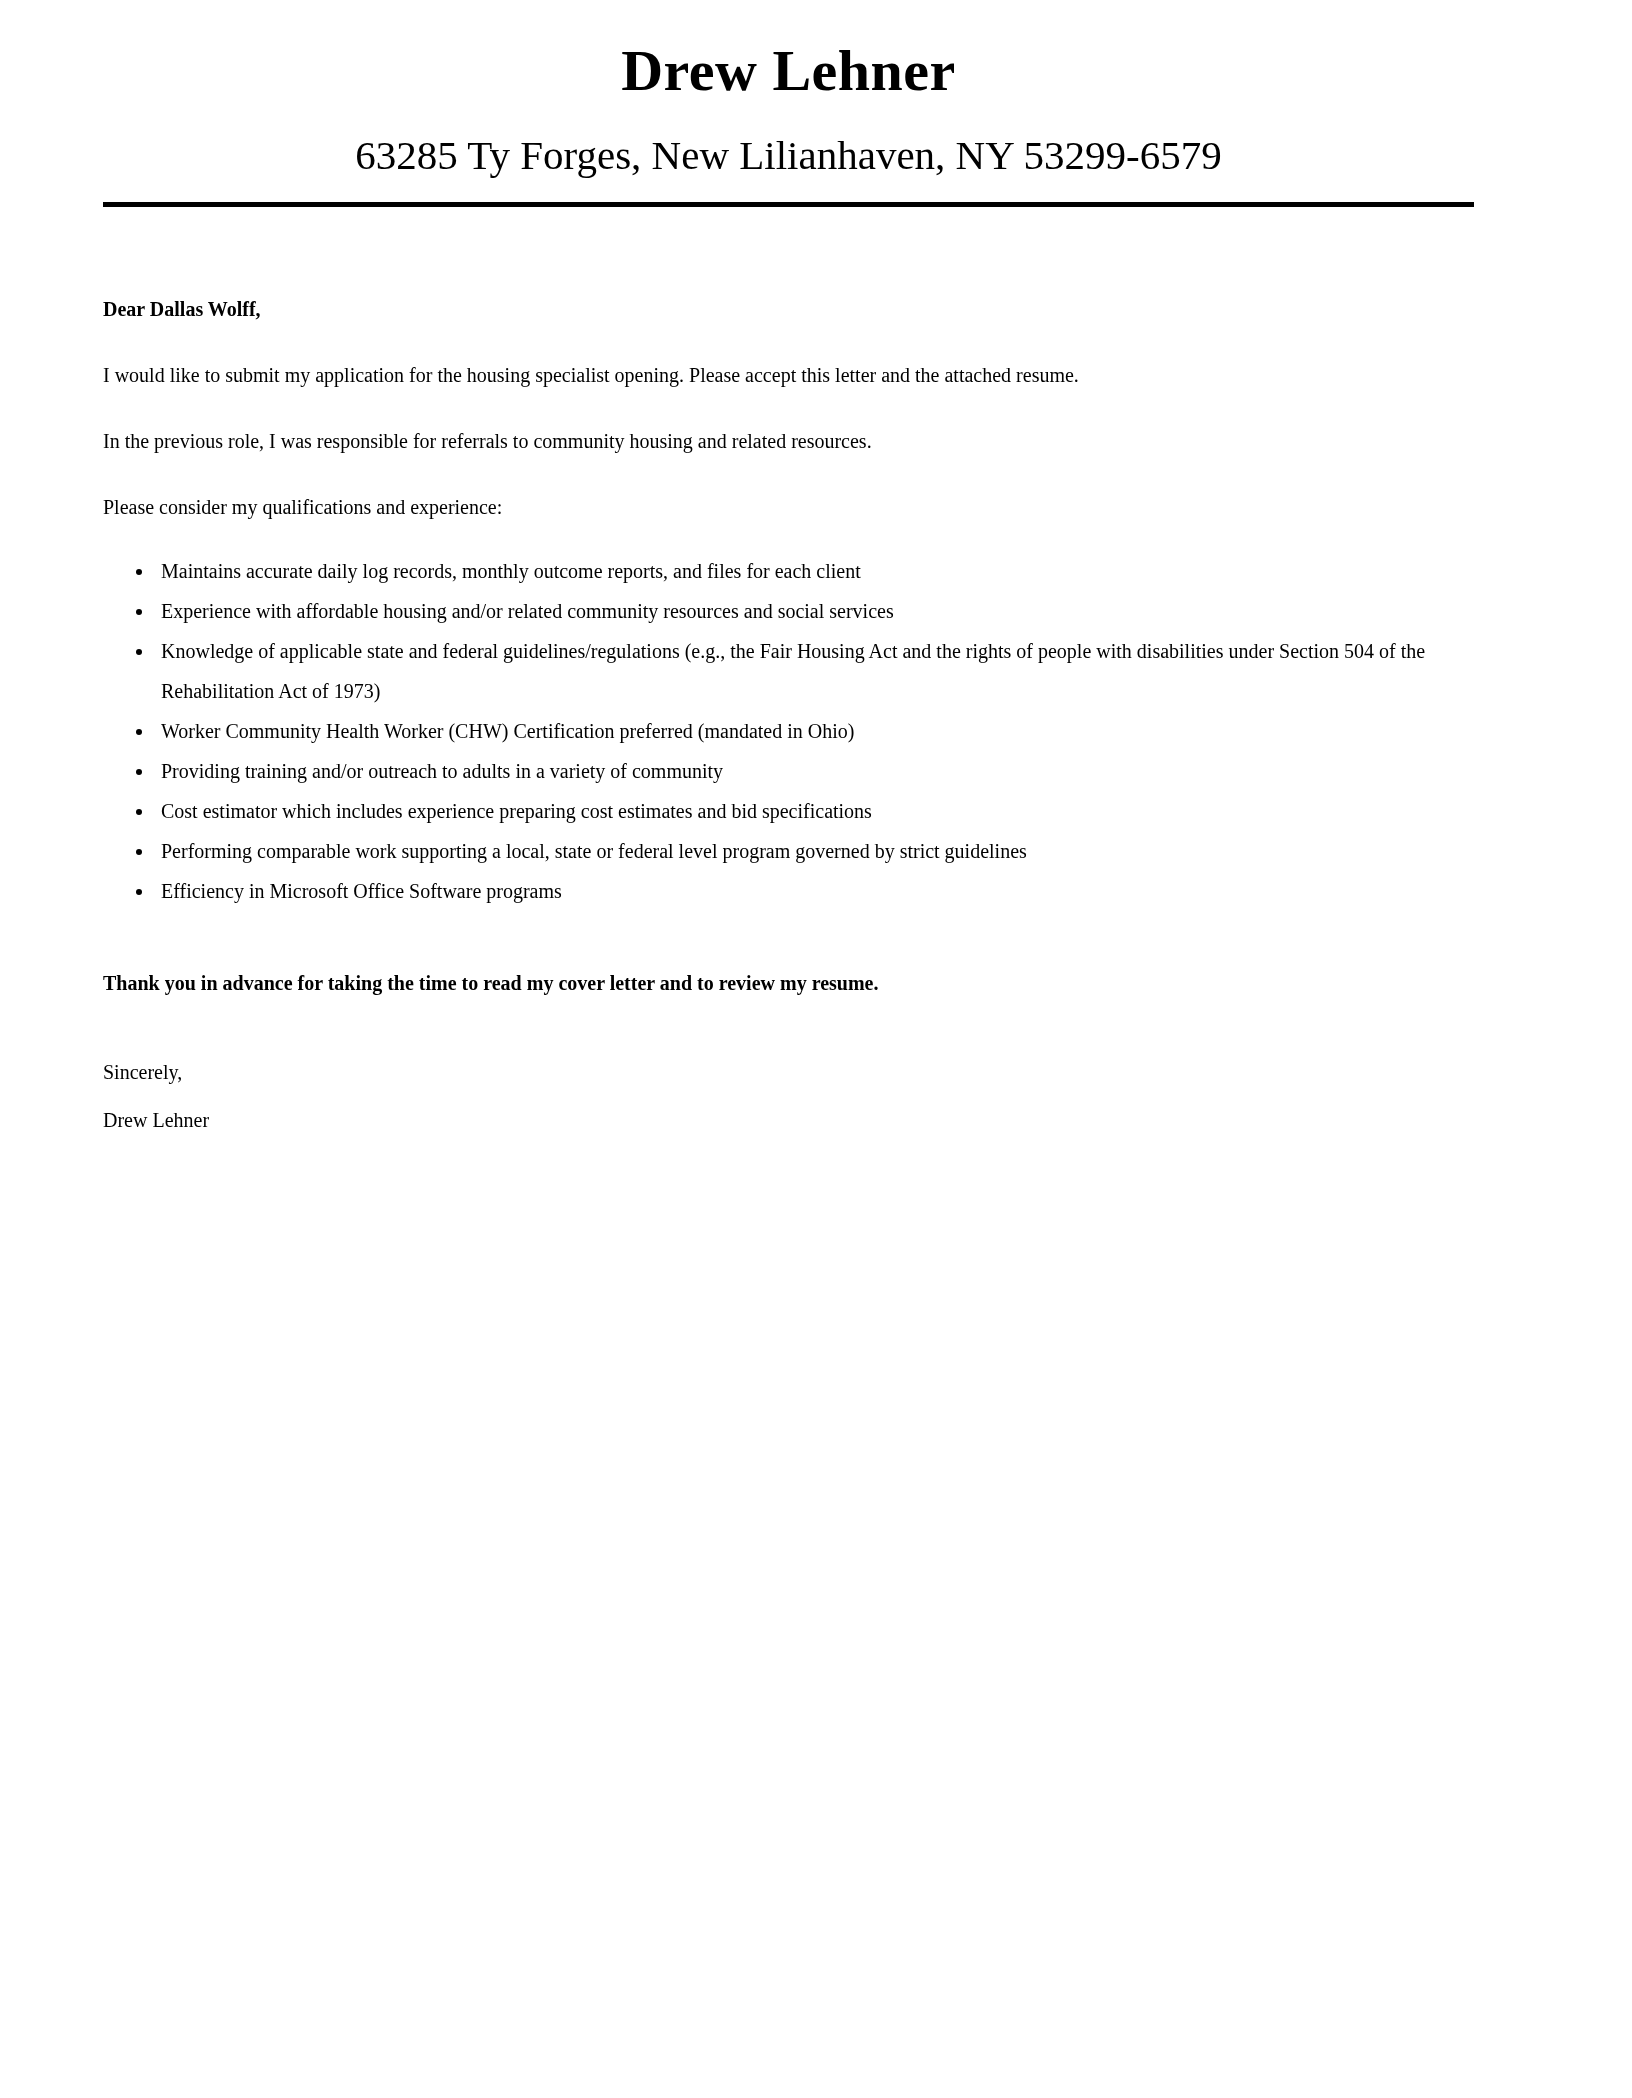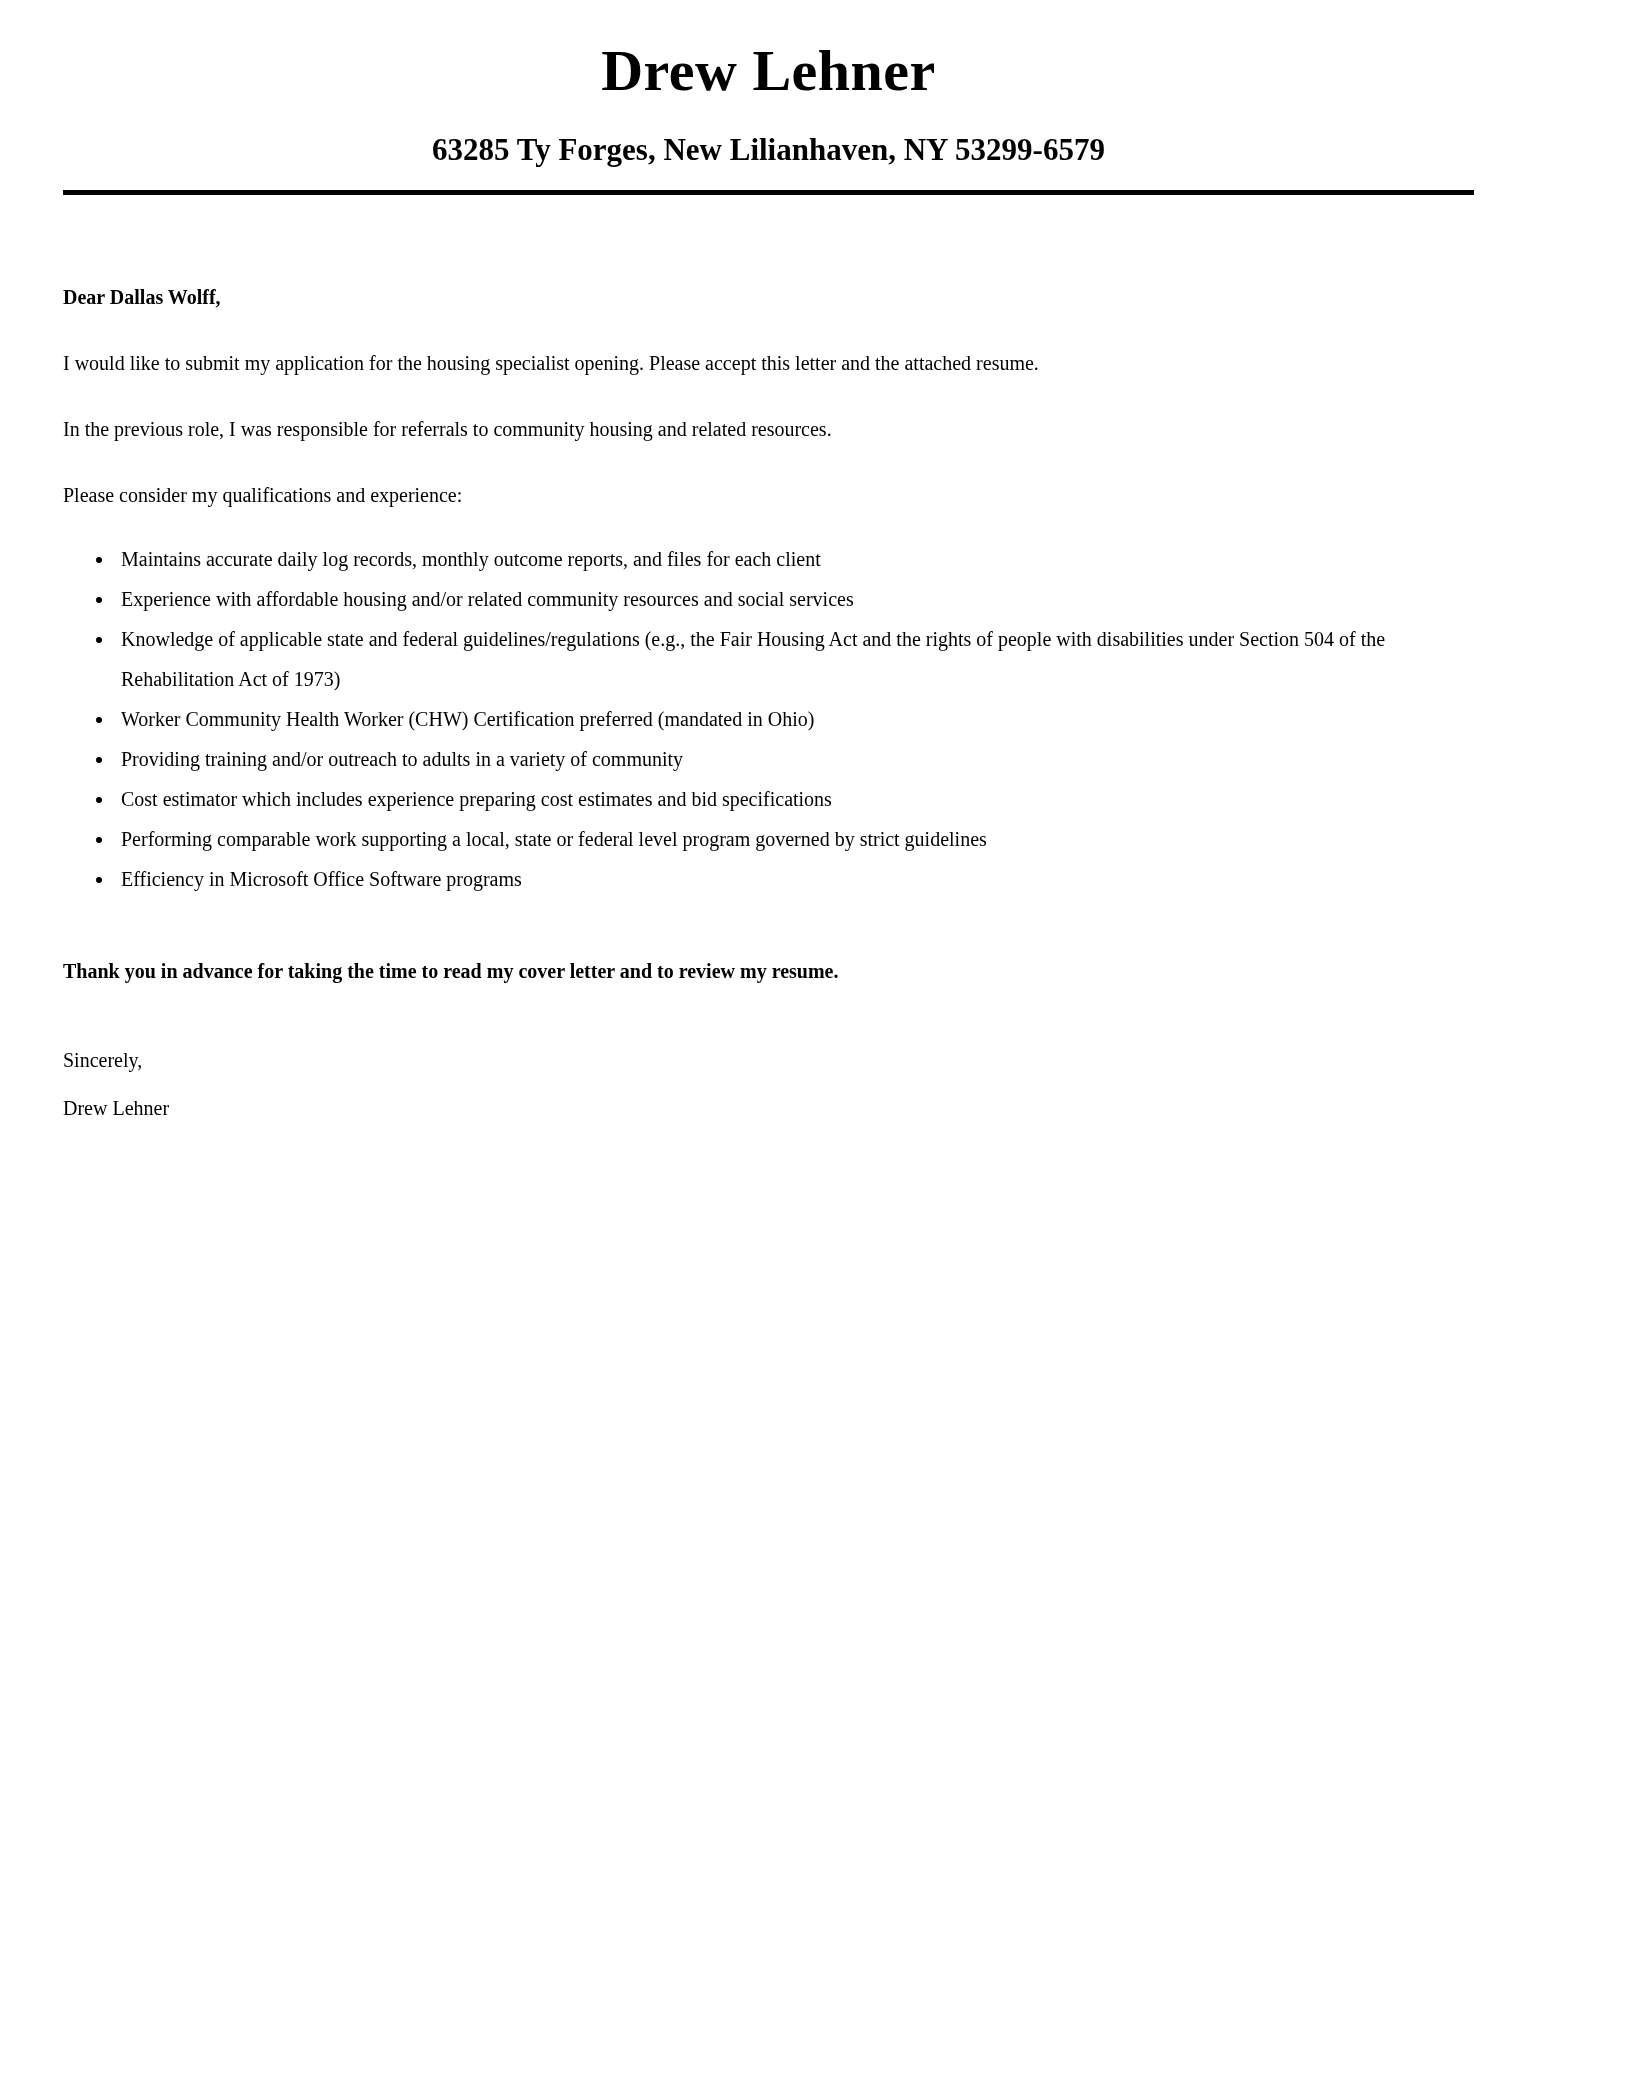--- a/index.html
+++ b/index.html
@@ -12,35 +12,35 @@
     height: 2098px;
     font-family: "Liberation Serif", "DejaVu Serif", serif;
     color: #000000;
     position: relative;
     box-sizing: border-box;
   }
   .page {
     box-sizing: border-box;
     width: 1632px;
     height: 2098px;
-    padding: 38px 158px 0 63px;
+    padding: 38px 158px 0 103px;
   }
   .letter-head {
     text-align: center;
   }
   .letter-title {
     font-size: 58px;
     font-weight: bold;
     margin: 0;
     line-height: 1.15;
     letter-spacing: 0.5px;
   }
   .letter-address {
-    font-size: 31px;
-    font-weight: bold;
+    font-size: 41px;
+    font-weight: normal;
     margin: 26px 0 0 0;
     line-height: 1.2;
   }
   .head-rule {
     border: none;
     border-top: 5px solid #000000;
     margin: 22px 0 0 0;
   }
   .letter-body {
     margin-top: 80px;

